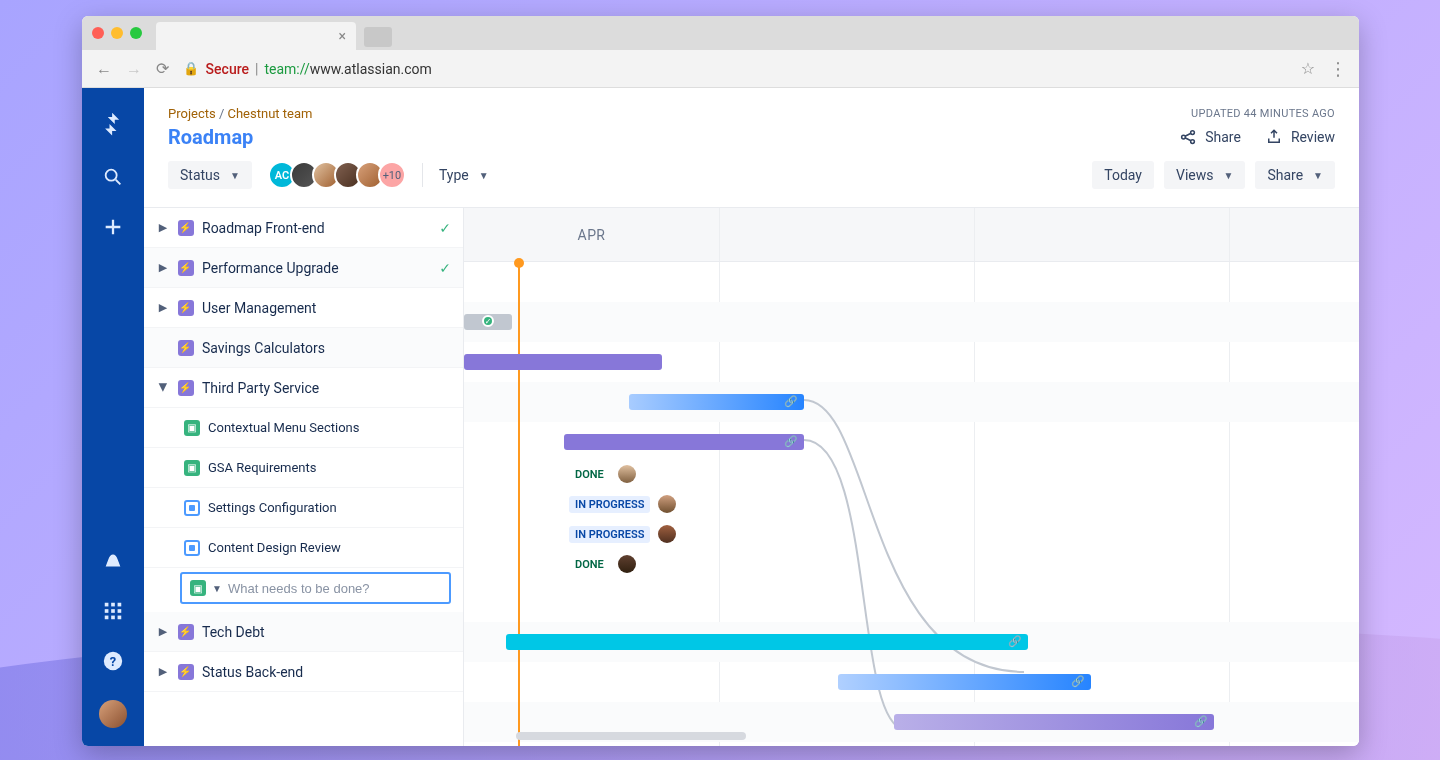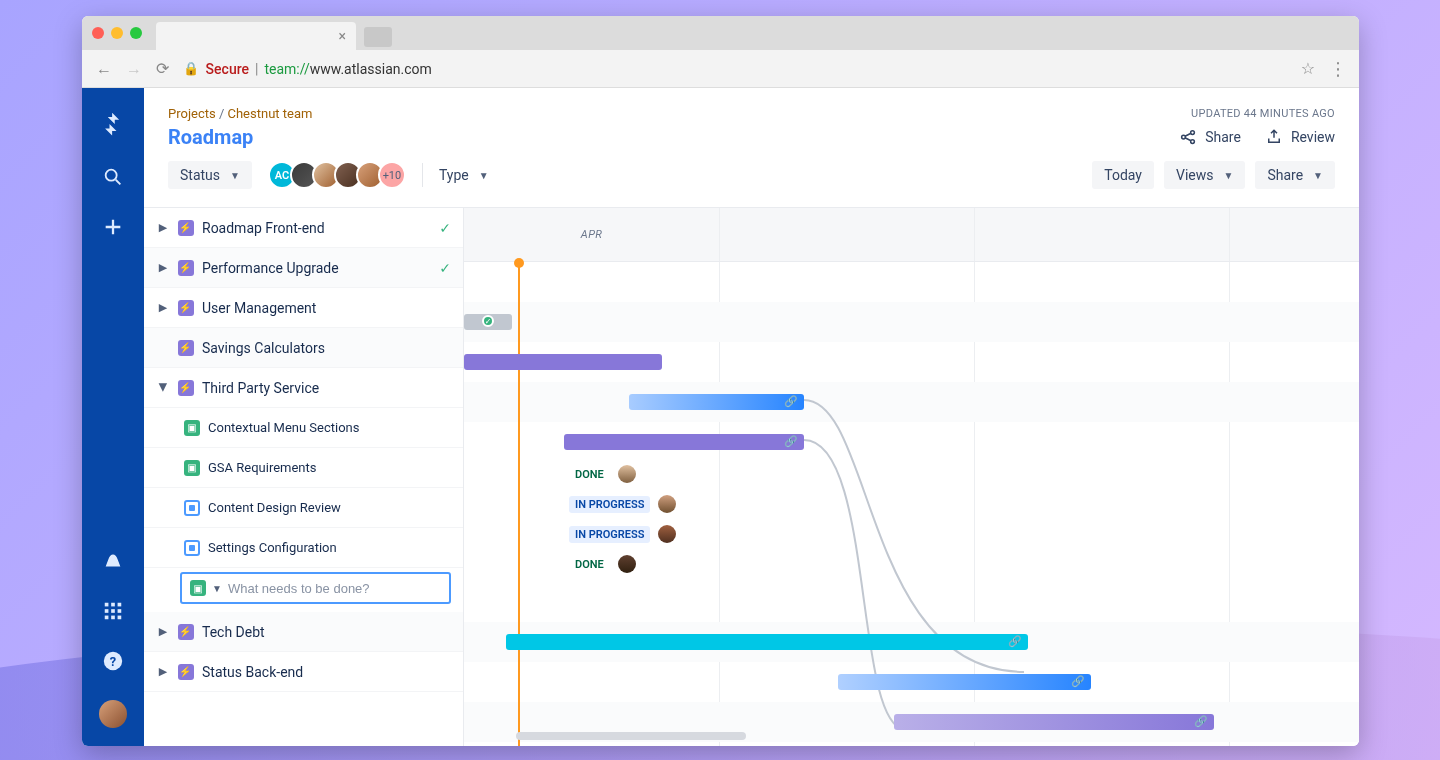--- a/index.html
+++ b/index.html
@@ -61,21 +61,21 @@
 .ic.epic { background: #8777d9; }
 .ic.story { background: #36b37e; }
 .ic.task { background: #fff; border: 2px solid #4c9aff; }
 .ic.task::after { content:""; width:6px; height:6px; background:#4c9aff; border-radius:1px; }
 .check { margin-left: auto; color: #36b37e; font-size: 14px; }
 .newrow { margin: 4px 12px 4px 36px; border: 2px solid #4c9aff; border-radius: 3px; height: 32px; display: flex; align-items: center; gap: 6px; padding: 0 8px; }
 .newrow input { border: none; outline: none; font-size: 13px; flex: 1; color: #172b4d; }
 .newrow input::placeholder { color: #8993a4; }
 .right { flex: 1; position: relative; overflow: hidden; }
 .grid-head { height: 54px; background: #f6f7f9; border-bottom: 1px solid #e9ebef; position: relative; }
-.month { position: absolute; top: 0; bottom: 0; display: flex; align-items: center; justify-content: center; color: #6b778c; font-size: 11px; letter-spacing: 0.4px; font-style: italic; }
+.month { position: absolute; top: 0; bottom: 0; display: flex; align-items: center; justify-content: center; color: #6b778c; font-size: 14px; letter-spacing: 0.4px; }
 .vline { position: absolute; top: 0; bottom: 0; width: 1px; background: #eceef1; }
 .grid-body { position: absolute; top: 54px; left: 0; right: 0; bottom: 0; }
 .grid-body .rowbg { position: absolute; left: 0; right: 0; height: 40px; }
 .grid-body .rowbg.e { background: #fafbfc; }
 .marker { position: absolute; top: 0; bottom: 0; width: 2px; background: #ff991f; }
 .marker::before { content:""; position:absolute; top:-4px; left:-4px; width:10px; height:10px; background:#ff991f; border-radius:50%; }
 .bar { position: absolute; height: 16px; border-radius: 3px; top: 12px; }
 .bar.purple { background: #8777d9; }
 .bar.blue { background: linear-gradient(90deg, #a8ccff, #2684ff); }
 .bar.blue2 { background: linear-gradient(90deg, #b0d0ff, #2684ff); }
@@ -268,25 +268,25 @@
           <div class="row sub">
               <span class="ic story">▣</span>
               <span>Contextual Menu Sections</span>
             </div>
           <div class="row sub">
               <span class="ic story">▣</span>
               <span>GSA Requirements</span>
             </div>
           <div class="row sub">
               <span class="ic task"></span>
-              <span>Content Design Review</span>
+              <span>Settings Configuration</span>
             </div>
           <div class="row sub">
               <span class="ic task"></span>
-              <span>Settings Configuration</span>
+              <span>Content Design Review</span>
             </div>
           <div class="newrow">
             <span class="ic story">▣</span>
             <span class="chevd">▼</span>
             <input placeholder="What needs to be done?" style="">
           </div>
           <div style="height:4px"></div>
           <div class="row" style="background:#fafbfc">
             <span class="chev">▶</span>
             <span class="ic epic">⚡</span>

